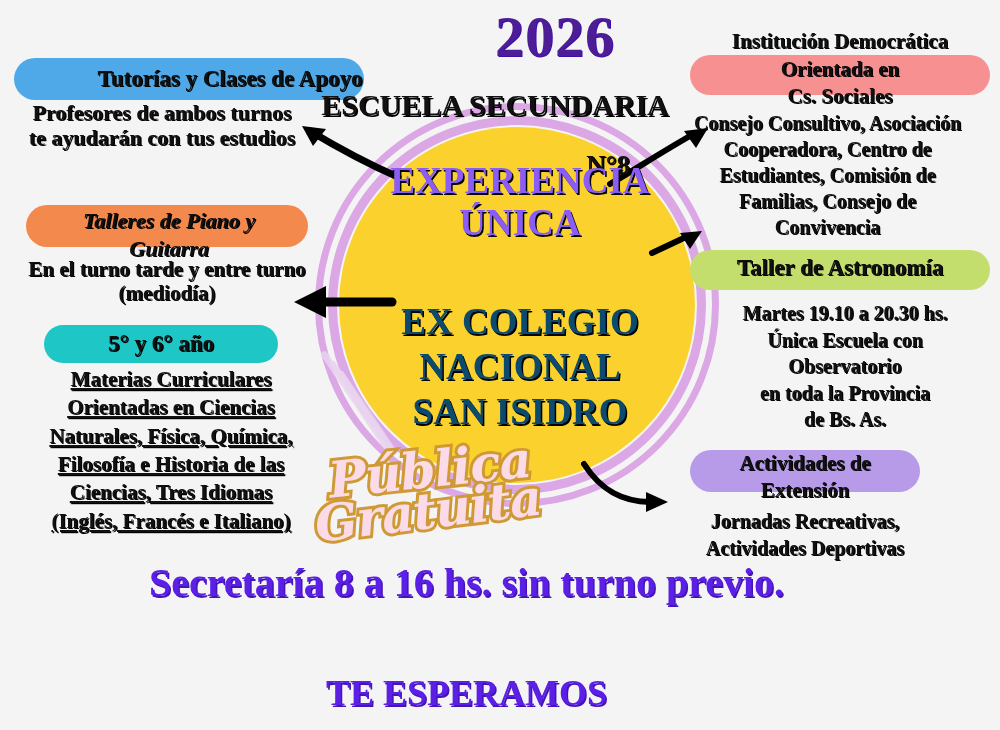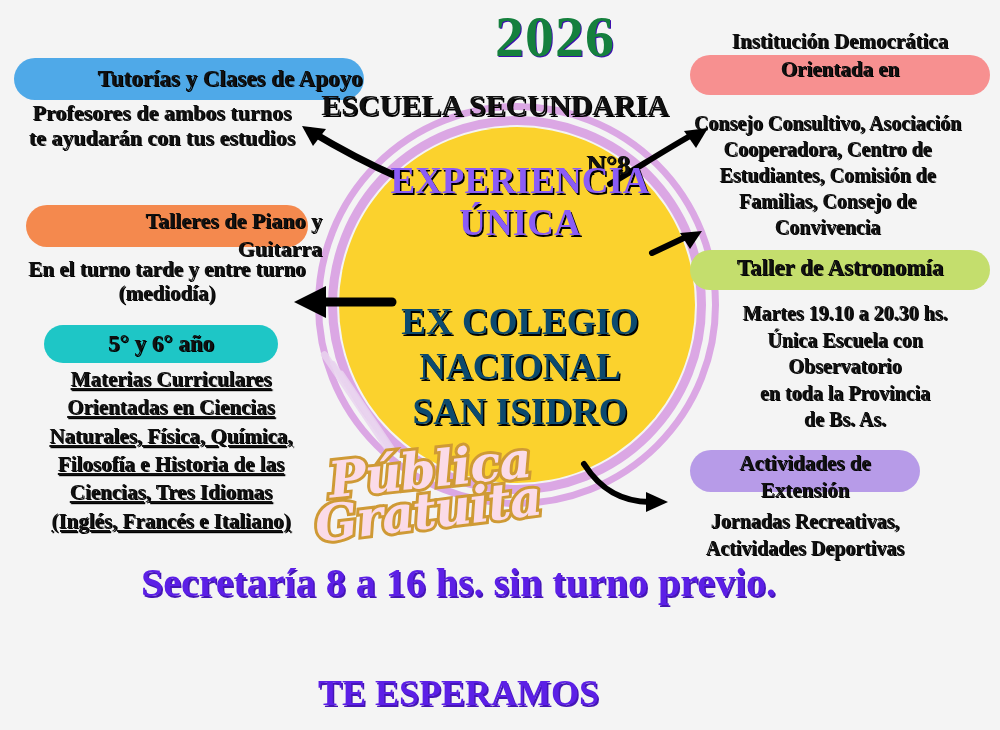--- a/index.html
+++ b/index.html
@@ -49,21 +49,21 @@
   }
   .streak.s1{left:296px;top:398px;width:120px;height:7px;transform:rotate(56deg);}
   .streak.s2{left:307px;top:404px;width:110px;height:6px;transform:rotate(56deg);}
   .streak.s3{left:318px;top:410px;width:100px;height:5px;transform:rotate(56deg);}
 
   
   .year{
     position:absolute;left:440px;top:8px;width:230px;
     text-align:center;
     font-size:58px;font-weight:bold;
-    color:#15803d;
+    color:#4c1d95;
     letter-spacing:1px;
     z-index:12;
     line-height:1;
     text-shadow:1px 1px 0 #3d0fae;
   }
   .escuela{
     position:absolute;left:295px;top:90px;width:400px;
     text-align:center;
     font-size:30px;font-weight:bold;color:#111;
     z-index:12;line-height:1;
@@ -117,20 +117,21 @@
 
   
   .arrow{position:absolute;z-index:11;}
 
   
   .footer{
     position:absolute;left:0;width:917px;text-align:center;
     color:#5c1fe6;font-weight:bold;z-index:13;
     text-shadow:1.5px 1.5px 0 #4415b5;
     line-height:1;
+    padding-left:8px;
   }
   .f1{top:563px;font-size:40px;}
   .f2{top:620px;font-size:40px;}
   .f3{top:675px;font-size:36px;}
 </style>
 </head>
 <body>
 
 <div id="poster">
 
@@ -162,21 +163,21 @@
   <div class="pill" style="left:14px;top:58px;width:350px;height:42px;background:#4fa9e8;"></div>
   <div class="blk txt-shadow" style="left:14px;top:66px;width:350px;text-align:center;font-size:23px;padding-left:41px;">Tutorías y Clases de Apoyo</div>
   <div class="blk txt-shadow" style="left:22px;top:100px;width:280px;text-align:center;font-size:22px;">Profesores de ambos turnos te ayudarán con tus estudios</div>
 
   <svg class="arrow" style="left:280px;top:105px;" width="130" height="80" viewBox="0 0 130 80">
     <path d="M118 72 C 95 62, 60 44, 30 26" stroke="#000" stroke-width="7" fill="none" stroke-linecap="round"></path>
     <path d="M22 21 L46 24 L33 41 Z" fill="#000"></path>
   </svg>
 
   <div class="pill" style="left:26px;top:205px;width:282px;height:42px;background:#f4894e;"></div>
-  <div class="blk txt-shadow" style="left:40px;top:207px;width:282px;text-align:right;font-size:22px;line-height:1.25;">
+  <div class="blk txt-shadow" style="left:28px;top:207px;width:282px;text-align:center;font-size:22px;line-height:1.25;font-style:italic;">
     <div>Talleres de Piano y</div>
     <div>Guitarra</div>
   </div>
   <div class="blk txt-shadow" style="left:22px;top:258px;width:290px;text-align:center;font-size:21px;">En el turno tarde y entre turno (mediodía)</div>
 
   <svg class="arrow" style="left:288px;top:280px;" width="110" height="44" viewBox="0 0 110 44">
     <path d="M104 22 L34 22" stroke="#000" stroke-width="9" fill="none" stroke-linecap="round"></path>
     <path d="M6 22 L38 6 L38 38 Z" fill="#000"></path>
   </svg>
 
@@ -188,20 +189,21 @@
     <div>Naturales, Física, Química,</div>
     <div>Filosofía e Historia de las</div>
     <div>Ciencias,  Tres Idiomas</div>
     <div>(Inglés, Francés e Italiano)</div>
   </div>
 
   <div class="pill" style="left:690px;top:55px;width:300px;height:40px;background:#f79090;"></div>
   <div class="blk txt-shadow" style="left:680px;top:28px;width:320px;text-align:center;font-size:21px;line-height:1.32;">
     <div>Institución Democrática</div>
     <div>Orientada en</div>
+    <div>Cs. Sociales</div>
   </div>
   <div class="blk txt-shadow" style="left:660px;top:110px;width:335px;text-align:center;font-size:20px;line-height:1.3;">
     <div>Consejo Consultivo, Asociación</div>
     <div>Cooperadora, Centro de</div>
     <div>Estudiantes, Comisión de</div>
     <div>Familias, Consejo de</div>
     <div>Convivencia</div>
   </div>
 
   <svg class="arrow" style="left:600px;top:110px;" width="115" height="80" viewBox="0 0 115 80">

